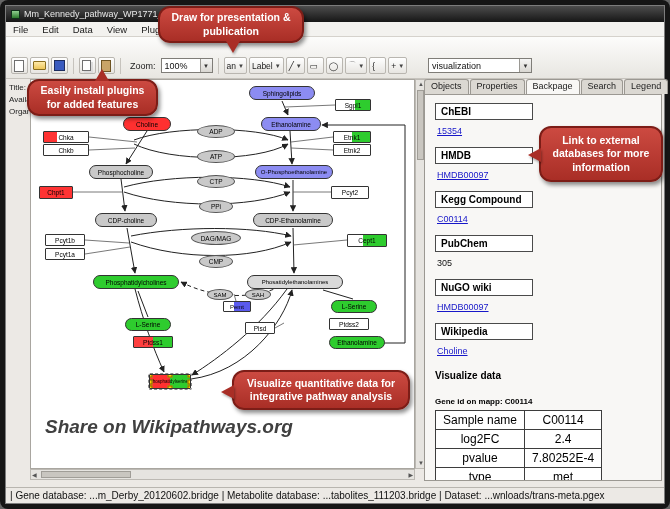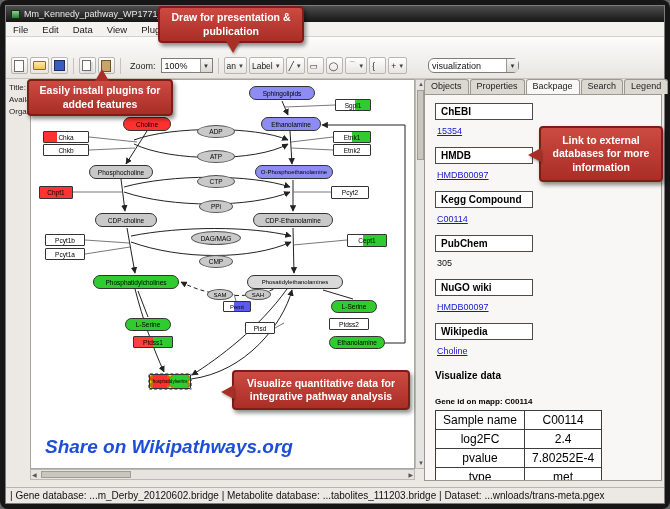--- a/index.html
+++ b/index.html
@@ -28,34 +28,34 @@
   .fi-open{width:13px;height:9px;background:linear-gradient(#ffe9a8,#eec75a);border:1px solid #8a6d1d;border-radius:1px;}
   .fi-save{width:11px;height:11px;background:#3a5bbf;border:1px solid #1d2d60;}
   .fi-copy{width:9px;height:11px;background:#fff;border:1px solid #6f6f6f;box-shadow:2px 2px 0 #dcdcdc;}
   .fi-paste{width:10px;height:12px;background:#c8a468;border:1px solid #6d5322;}
   .zoom-label{font-size:9px;color:#222;margin:0 3px 0 4px;}
   .combo{height:15px;background:#fff;border:1px solid #7f7d78;display:flex;align-items:center;font-size:9px;color:#111;}
   .combo .ct{flex:1;padding:0 3px;white-space:nowrap;overflow:hidden;}
   .combo .ca{width:12px;height:100%;background:linear-gradient(#f5f5f4,#d9d7d2);border-left:1px solid #9a9893;
              display:flex;align-items:center;justify-content:center;font-size:6px;color:#333;}
   .zoom-combo{width:52px;}
-  .vis-combo{position:absolute;left:422px;bottom:5px;width:91px;border-radius:6px;}
+  .vis-combo{position:absolute;left:422px;bottom:5px;width:104px;}
   
   .left-strip{position:absolute;left:3px;top:76px;width:21px;height:80px;overflow:hidden;font-size:8px;color:#222;line-height:12px;}
   
   .canvas{position:absolute;left:24px;top:73px;width:385px;height:390px;background:#fff;border:1px solid #a9a6a0;overflow:hidden;}
   .canvas svg{position:absolute;left:0;top:0;}
   .node{position:absolute;border:1px solid #333;display:flex;align-items:center;justify-content:center;
         font-size:6.5px;color:#000;white-space:nowrap;overflow:hidden;background:#fff;}
   .node.round{border-radius:7px;}
   .node.ellipse{border-radius:50%;border-color:#555;}
   .node.gene{border-radius:1px;}
   .node.selected{outline:1px dashed #888;}
   .handle{position:absolute;width:5px;height:5px;background:#ffd400;border:1px solid #7d6300;transform:translate(-50%,-50%);}
-  .share-text{position:absolute;left:14px;top:356px;font-size:19px;font-weight:bold;font-style:italic;color:#1d4ed8;
+  .share-text{position:absolute;left:14px;top:336px;font-size:19px;font-weight:bold;font-style:italic;color:#404040;
               white-space:nowrap;}
   
   .vscroll{position:absolute;left:409px;top:73px;width:11px;height:390px;background:#e6e4e0;border:1px solid #bcb9b3;}
   .vthumb{position:absolute;left:1px;top:10px;width:7px;height:70px;background:#c9c6c0;border:1px solid #a09d97;}
   .hscroll{position:absolute;left:24px;top:463px;width:385px;height:11px;background:#e6e4e0;border:1px solid #bcb9b3;}
   .hthumb{position:absolute;left:10px;top:1px;width:90px;height:7px;background:#c9c6c0;border:1px solid #a09d97;}
   .sarrow{position:absolute;font-size:6px;color:#555;line-height:9px;}
   
   .panel{position:absolute;left:418px;top:73px;width:238px;height:402px;}
   .tabs{display:flex;height:15px;font-size:9px;color:#222;}
@@ -69,21 +69,21 @@
   .bp-text{color:#111;font-size:9px;margin:5px 0 0 2px;display:inline-block;}
   .bp-row{display:block;}
   .exp-title{font-weight:bold;font-size:10px;margin-top:12px;color:#000;}
   .gene-id{font-weight:bold;font-size:8px;margin-top:16px;color:#000;}
   table.exp{border-collapse:collapse;margin-top:4px;font-size:12px;}
   table.exp td{border:1px solid #3d3d3d;padding:2px 7px;text-align:center;background:#fff;color:#000;min-width:40px;}
   
   .statusbar{position:absolute;left:0;right:0;bottom:0;height:16px;background:#ece9e5;border-top:1px solid #b8b5af;
              font-size:10px;color:#111;display:flex;align-items:center;padding:0 4px;white-space:nowrap;overflow:hidden;}
   
-  .callout{position:absolute;background:linear-gradient(#cc4a41,#a92e26);border:2px solid #7c1d17;border-radius:4px;
+  .callout{position:absolute;background:linear-gradient(#cc4a41,#a92e26);border:2px solid #7c1d17;border-radius:12px;
            color:#fff;font-weight:bold;font-size:10.5px;text-align:center;display:flex;align-items:center;justify-content:center;
            padding:3px 8px;box-shadow:2px 3px 4px rgba(0,0,0,.45);line-height:1.25;}
   .ptr{position:absolute;width:0;height:0;}
   .ptr-down{border-left:7px solid transparent;border-right:7px solid transparent;border-top:12px solid #a92e26;
             filter:drop-shadow(1px 2px 1px rgba(0,0,0,.3));}
   .ptr-up{border-left:7px solid transparent;border-right:7px solid transparent;border-bottom:12px solid #a92e26;}
   .ptr-left{border-top:7px solid transparent;border-bottom:7px solid transparent;border-right:13px solid #a92e26;
             filter:drop-shadow(1px 2px 1px rgba(0,0,0,.3));}
 </style>
 </head>
@@ -394,21 +394,21 @@
 
     <div class="statusbar">
       <span>| Gene database: ...m_Derby_20120602.bridge | Metabolite database: ...tabolites_111203.bridge | Dataset: ...wnloads/trans-meta.pgex</span>
     </div>
   </div>
 
   <div class="callout" style="left:158px;top:6px;width:146px;height:37px;">
     <span>Draw for presentation &amp; publication</span>
     <span class="ptr ptr-down" style="left:66px;bottom:-12px;"></span>
   </div>
-  <div class="callout" style="left:27px;top:79px;width:146px;height:37px;">
+  <div class="callout" style="left:27px;top:79px;width:131px;height:37px;">
     <span>Easily install plugins for added features</span>
     <span class="ptr ptr-up" style="left:66px;top:-12px;"></span>
   </div>
   <div class="callout" style="left:539px;top:126px;width:124px;height:56px;">
     <span>Link  to external databases  for more information</span>
     <span class="ptr ptr-left" style="left:-13px;top:20px;"></span>
   </div>
   <div class="callout" style="left:232px;top:370px;width:178px;height:40px;">
     <span>Visualize quantitative  data  for integrative pathway analysis</span>
     <span class="ptr ptr-left" style="left:-13px;top:13px;"></span>

